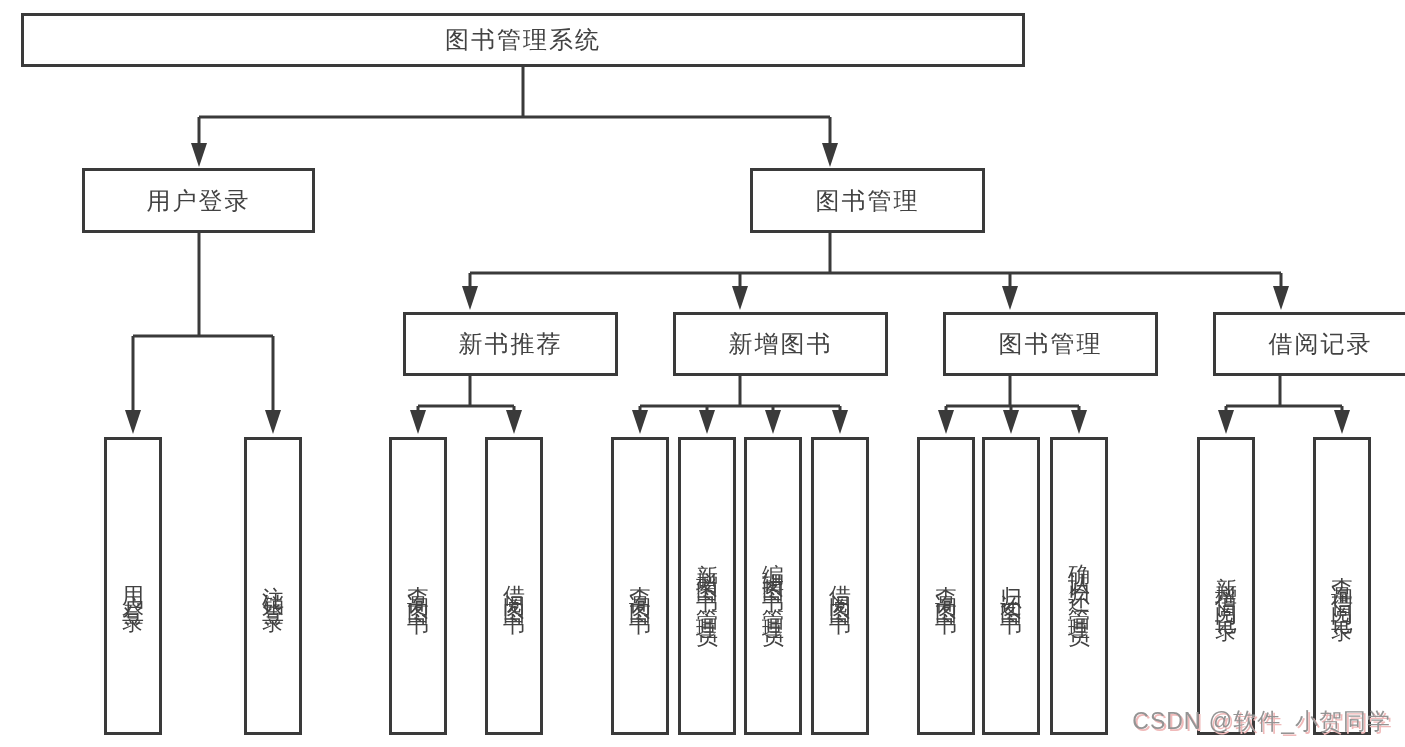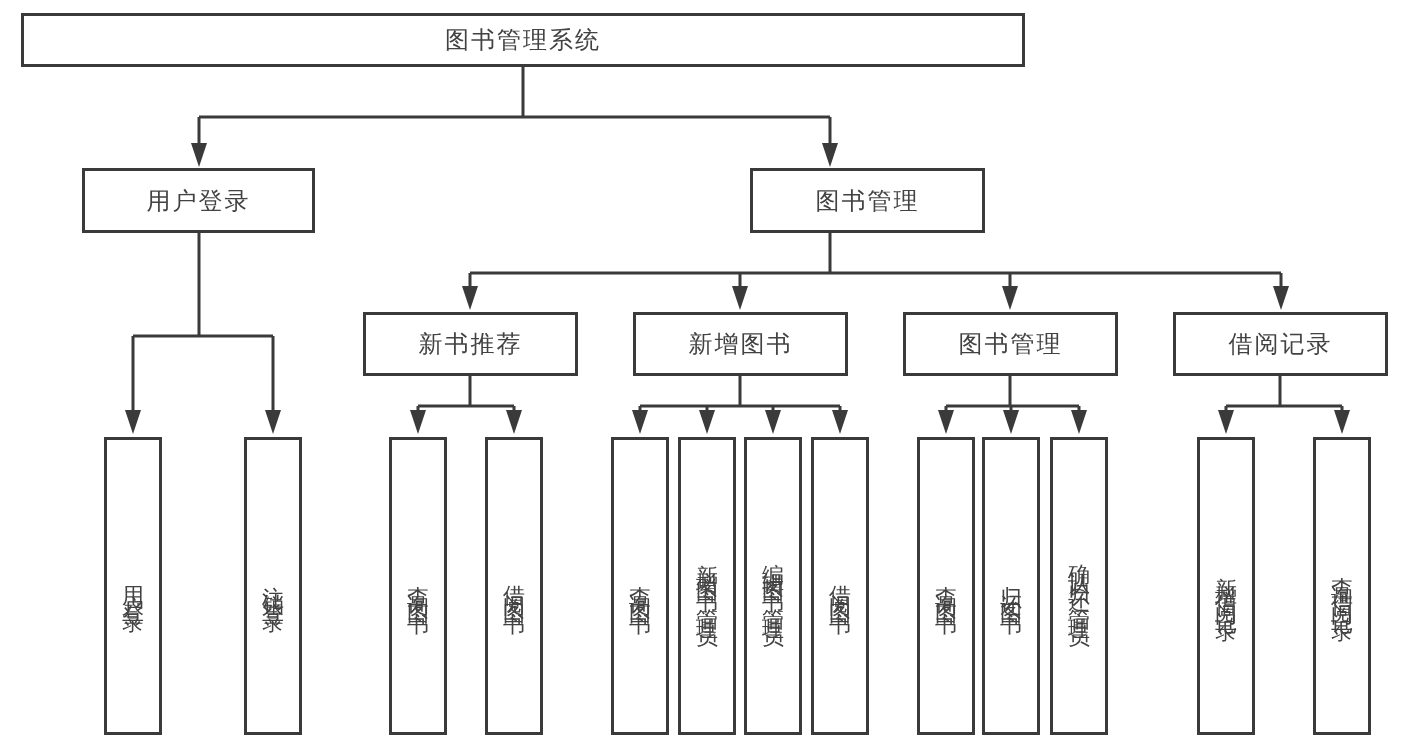--- a/index.html
+++ b/index.html
@@ -8,21 +8,21 @@
     font-family:"Liberation Sans","DejaVu Sans",sans-serif;color:#424242;
   }
   .stage svg{position:absolute;left:0;top:0;}
   .box{
     position:absolute;box-sizing:border-box;background:#ffffff;
     border:3px solid #3a3a3a;display:flex;align-items:center;justify-content:center;
     color:#424242;
   }
   .root{left:21px;top:13px;width:1004px;height:54px;font-size:24px;letter-spacing:2px;}
   .l2{top:168px;height:65px;font-size:24px;letter-spacing:2px;}
-  .l3{top:312px;width:215px;height:64px;font-size:24px;letter-spacing:2px;}
+  .l3{top:312px;width:215px;height:64px;font-size:24px;letter-spacing:2px;margin-left:40px;}
   .leaf{top:437px;width:58px;height:298px;}
   .leaf span{
     writing-mode:vertical-rl;text-orientation:mixed;
     font-size:22px;letter-spacing:9px;line-height:1;white-space:nowrap;
   }
   .watermark{
     position:absolute;right:14px;bottom:10px;font-size:23px;letter-spacing:1px;
     color:#949494;text-shadow:2px 2px 0 #f0b9b9;white-space:nowrap;
   }
 </style>
@@ -132,14 +132,15 @@
     <span>确认归还（管理员）</span>
   </div>
 
   <div class="box leaf" style="left:1197px">
     <span>新增借阅记录</span>
   </div>
   <div class="box leaf" style="left:1313px">
     <span>查询借阅记录</span>
   </div>
 
+  <div class="watermark">CSDN @软件_小贺同学</div>
 
 </div>
 
 </body></html>

